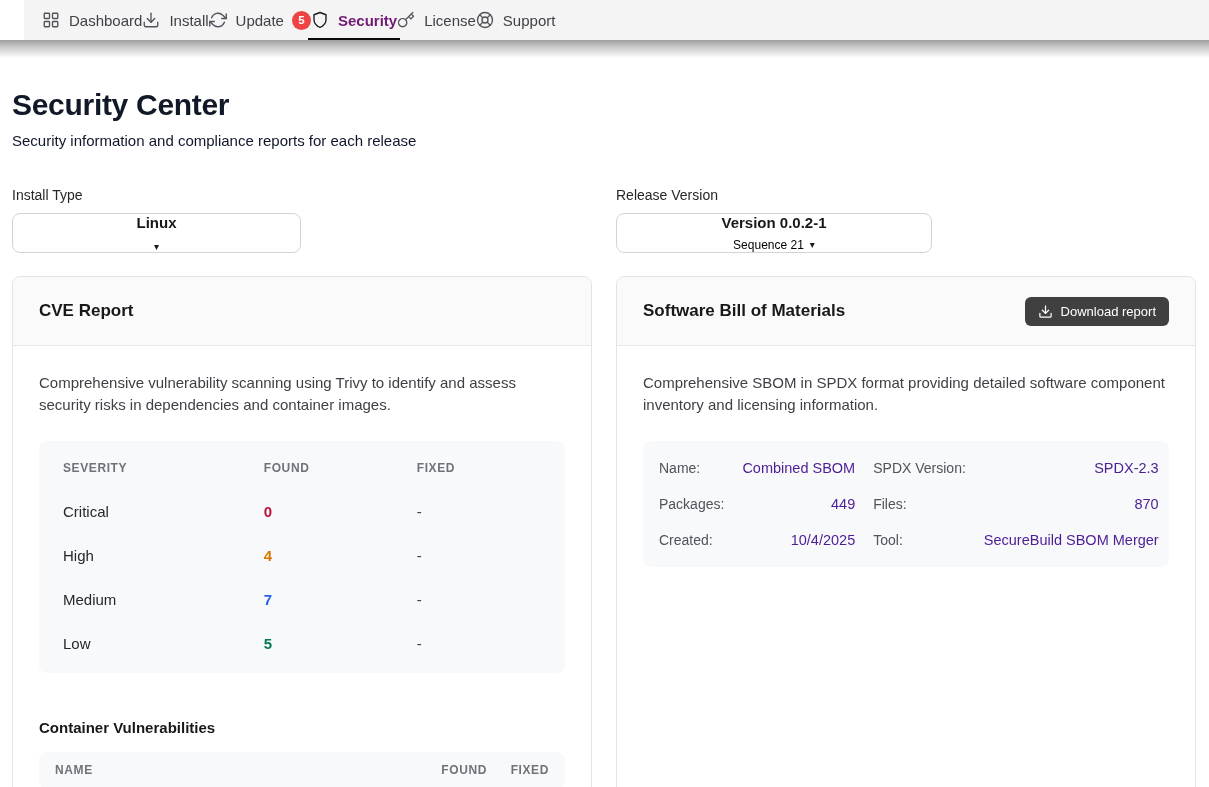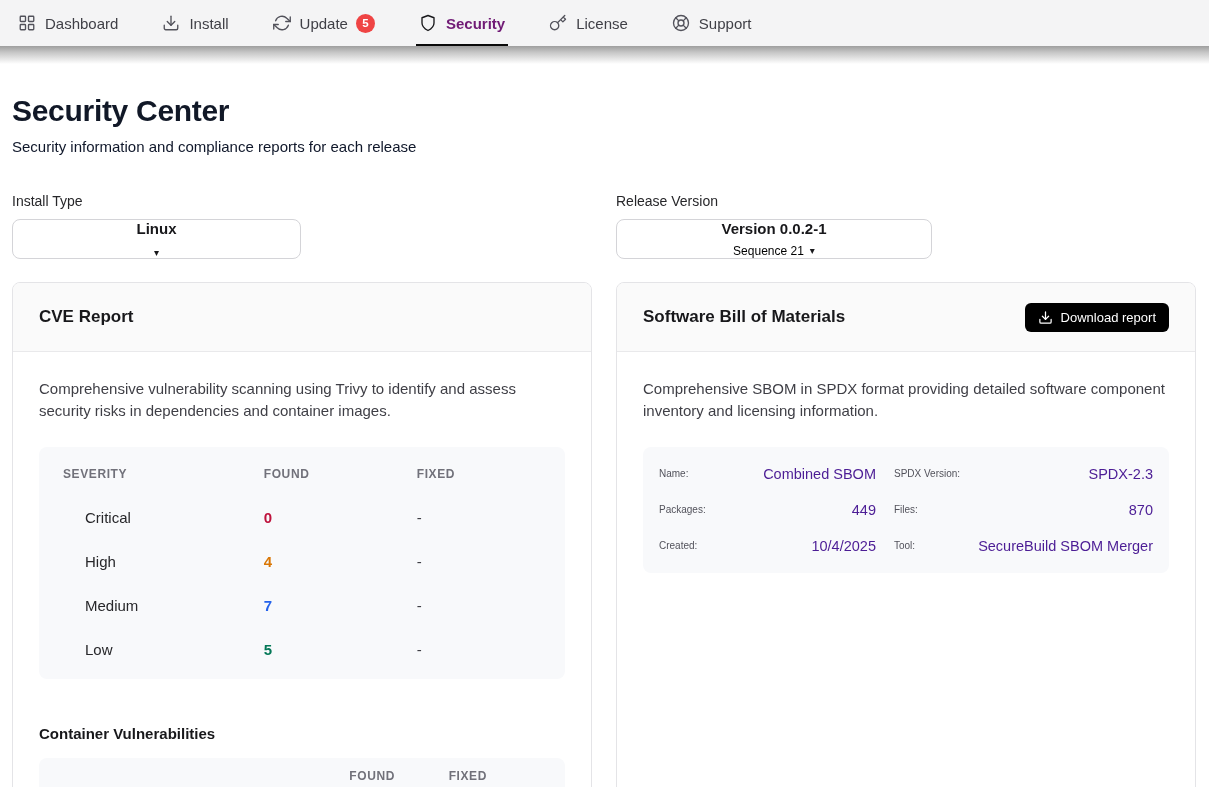--- a/index.html
+++ b/index.html
@@ -6,23 +6,23 @@
   html, body { margin: 0; padding: 0; }
   body {
     width: 1209px; height: 787px; overflow: hidden;
     background: #ffffff;
     font-family: "Liberation Sans", sans-serif;
     color: #18181b;
   }
 
   
   .topnav {
-    height: 46px; background: #f4f4f5;
+    height: 40px; background: #f4f4f5;
     display: flex; align-items: stretch;
-    padding: 0 18px; gap: 44px;
+    padding: 0 18px;  margin-left: 24px;
   }
   .nav-item {
     display: flex; align-items: center; gap: 9px;
     font-size: 15px; color: #3f3f46;
     position: relative; cursor: pointer; white-space: nowrap;
   }
   .nav-item .nicon { display: flex; align-items: center; }
   .nav-item .nicon svg { stroke: #52525b; }
   .nav-item.active { color: #701a75; font-weight: 600; }
   .nav-item.active .nicon svg { stroke: #18181b; }
@@ -84,41 +84,41 @@
     background: #fafafa; border-bottom: 1px solid #e9e9eb;
     height: 69px; padding: 0 26px;
     display: flex; align-items: center; justify-content: space-between;
   }
   .card-title { font-size: 17px; font-weight: 700; color: #18181b; }
   .card-body { padding: 26px; }
   .card-desc { font-size: 15px; line-height: 1.45; color: #3f3f46; }
 
   .btn-download {
     display: flex; align-items: center; gap: 8px;
-    background: #000000; color: #ffffff;
+    background: #404040; color: #ffffff;
     border: none; border-radius: 6px;
     height: 29px; padding: 0 13px;
     font-size: 13px; font-weight: 500; font-family: inherit;
     cursor: pointer;
   }
   .btn-download svg { stroke: #ffffff; }
 
   
   .sev-table {
     background: #f8f9fb; border-radius: 8px;
     margin-top: 25px; padding: 5px 0 7px 0;
   }
   .sev-row {
     display: grid; grid-template-columns: 42% 32% 26%;
     align-items: center; height: 44px; padding: 0 24px;
   }
   .sev-head-cell {
     font-size: 12px; font-weight: 700; color: #71717a; letter-spacing: 0.05em;
   }
-  .sev-name { font-size: 15px; color: #27272a; margin-left: 22px; }
+  .sev-name { font-size: 15px; color: #27272a; }
   .sev-found { font-size: 15px; font-weight: 600; }
   .sev-fixed { font-size: 15px; color: #3f3f46; }
   .c-critical { color: #be123c; }
   .c-high { color: #d97706; }
   .c-medium { color: #2563eb; }
   .c-low { color: #047857; }
 
   .section-subtitle { margin-top: 46px; font-size: 15px; font-weight: 700; color: #18181b; }
   .cv-header {
     margin-top: 16px; height: 37px;
@@ -130,21 +130,21 @@
   .cv-header .right { text-align: right; }
 
   
   .sbom-details {
     margin-top: 25px; background: #f8f9fb; border-radius: 8px;
     padding: 9px 16px;
     display: grid; grid-template-columns: auto 1fr auto 1fr; column-gap: 18px;
   }
   .sd-label {
     height: 36px; display: flex; align-items: center;
-    font-size: 10px; color: #52525b; white-space: nowrap;
+    font-size: 14px; color: #52525b; white-space: nowrap;
   }
   .sd-value {
     height: 36px; display: flex; align-items: center; justify-content: flex-end;
     font-size: 14.5px; font-weight: 400; color: #4c1d95;
     text-align: right; white-space: nowrap;
   }
 </style>
 </head>
 <body>
 
@@ -271,20 +271,21 @@
           </div>
           <div class="sev-row">
             <span class="sev-name">Low</span>
             <span class="sev-found c-low">5</span>
             <span class="sev-fixed">-</span>
           </div>
         </div>
 
         <div class="section-subtitle">Container Vulnerabilities</div>
         <div class="cv-header">
+          <span>NAME</span>
           <span class="right">FOUND</span>
           <span class="right">FIXED</span>
         </div>
       </div>
     </section>
 
     <section class="card">
       <div class="card-header">
         <span class="card-title">Software Bill of Materials</span>
         <button class="btn-download">

